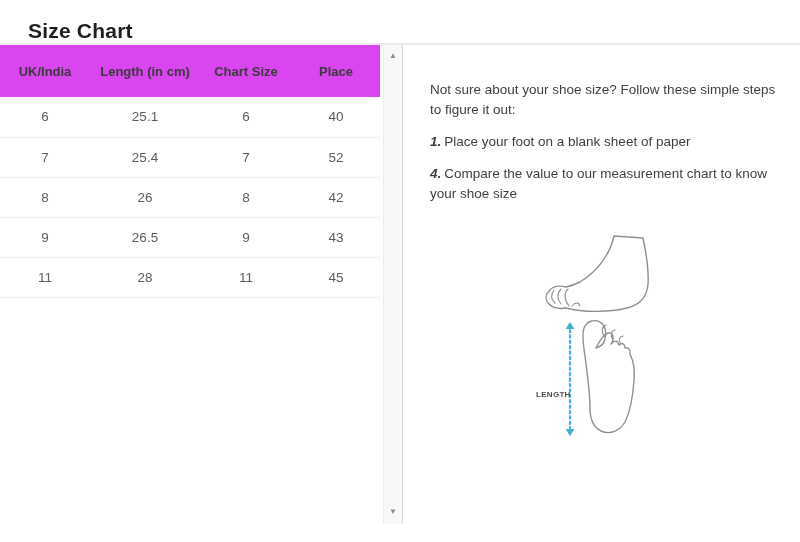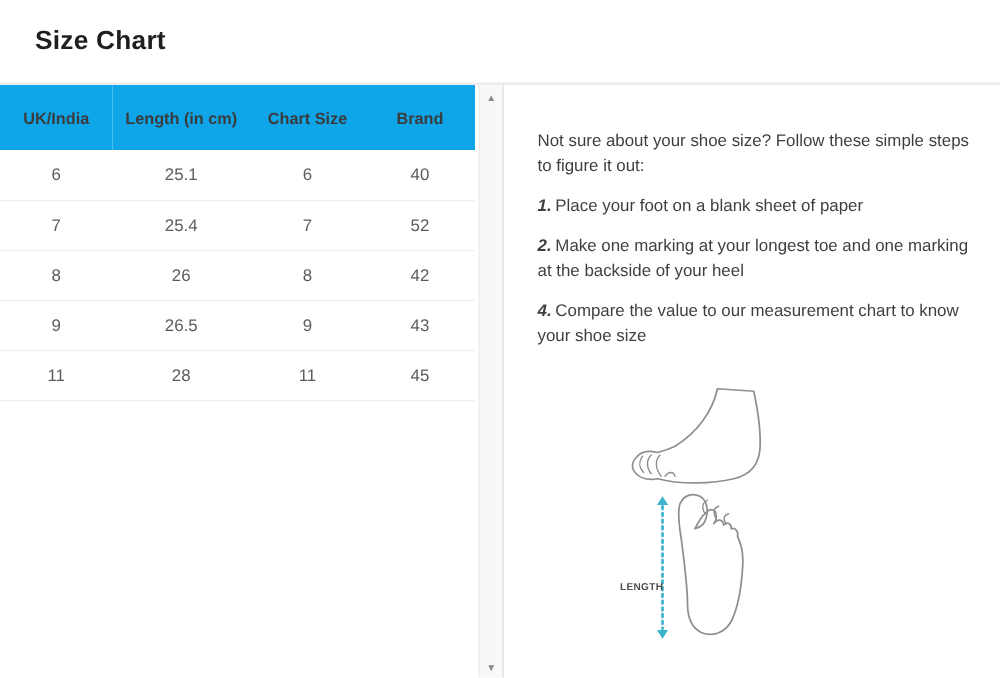--- a/index.html
+++ b/index.html
@@ -5,23 +5,23 @@
   * { box-sizing: border-box; margin: 0; padding: 0; }
   html, body {
     width: 800px; height: 542px;
     background: #ffffff;
     font-family: "Liberation Sans", sans-serif;
     overflow: hidden;
     color: #404040;
   }
   
   .titlebar {
-    height: 66px;
+    height: 43px;
     display: flex;
-    align-items: center;
+    align-items: flex-end;
     padding-left: 28px;
   }
   .page-title {
     font-size: 21px;
     font-weight: 700;
     color: #1f1f1f;
     letter-spacing: 0.2px;
   }
   
   .content {
@@ -41,21 +41,21 @@
     border-collapse: collapse;
     table-layout: fixed;
     width: 380px;
   }
   .size-table col.c1 { width: 90px; }
   .size-table col.c2 { width: 110px; }
   .size-table col.c3 { width: 92px; }
   .size-table col.c4 { width: 88px; }
   .size-table th {
     height: 52px;
-    background: #0ea5e9;
+    background: #d946ef;
     font-size: 13px;
     font-weight: 700;
     color: #3b3b3b;
     text-align: center;
     vertical-align: middle;
   }
   .size-table td {
     height: 40px;
     font-size: 13.5px;
     color: #5c5c5c;
@@ -96,21 +96,21 @@
     color: #3f3f3f;
   }
   .instructions p { margin: 12px; }
   .step-num {
     font-style: italic;
     font-weight: 700;
     margin-right: 3px;
   }
   
   .diagram-wrap {
-    margin-left: 72px;
+    margin-left: 112px;
     margin-top: 7px;
   }
   .foot-svg { display: block; }
 </style>
 </head>
 <body>
 
 <div class="titlebar">
   <span class="page-title">Size Chart</span>
 </div>
@@ -123,21 +123,21 @@
           <col class="c1">
           <col class="c2">
           <col class="c3">
           <col class="c4">
         </colgroup>
       <thead>
         <tr>
           <th>UK/India</th>
           <th>Length (in cm)</th>
           <th>Chart Size</th>
-          <th>Brand</th>
+          <th>Place</th>
         </tr>
       </thead>
       <tbody>
         <tr>
           <td>6</td>
           <td>25.1</td>
           <td>6</td>
           <td>40</td>
         </tr>
         <tr>
@@ -170,21 +170,20 @@
     <div class="vscroll">
       <span class="scroll-arrow">▲</span>
       <span class="scroll-arrow">▼</span>
     </div>
   </div>
 
   <div class="right-panel">
     <div class="instructions">
       <p>Not sure about your shoe size? Follow these simple steps to figure it out:</p>
       <p class="step"><span class="step-num">1.</span><span>Place your foot on a blank sheet of paper</span></p>
-      <p class="step"><span class="step-num">2.</span><span>Make one marking at your longest toe and one marking at the backside of your heel</span></p>
       <p class="step"><span class="step-num">4.</span><span>Compare the value to our measurement chart to know your shoe size</span></p>
     </div>
 
     <div class="diagram-wrap">
       <svg class="foot-svg" width="200" height="230" viewBox="0 0 200 230" fill="none" stroke="#8f8f8f" stroke-width="1.4" stroke-linecap="round" stroke-linejoin="round">
 
         <g>
           <path d="M 84 20
                    C 80 38, 68 55, 50 66
                    C 44 69, 40 70, 36 71

